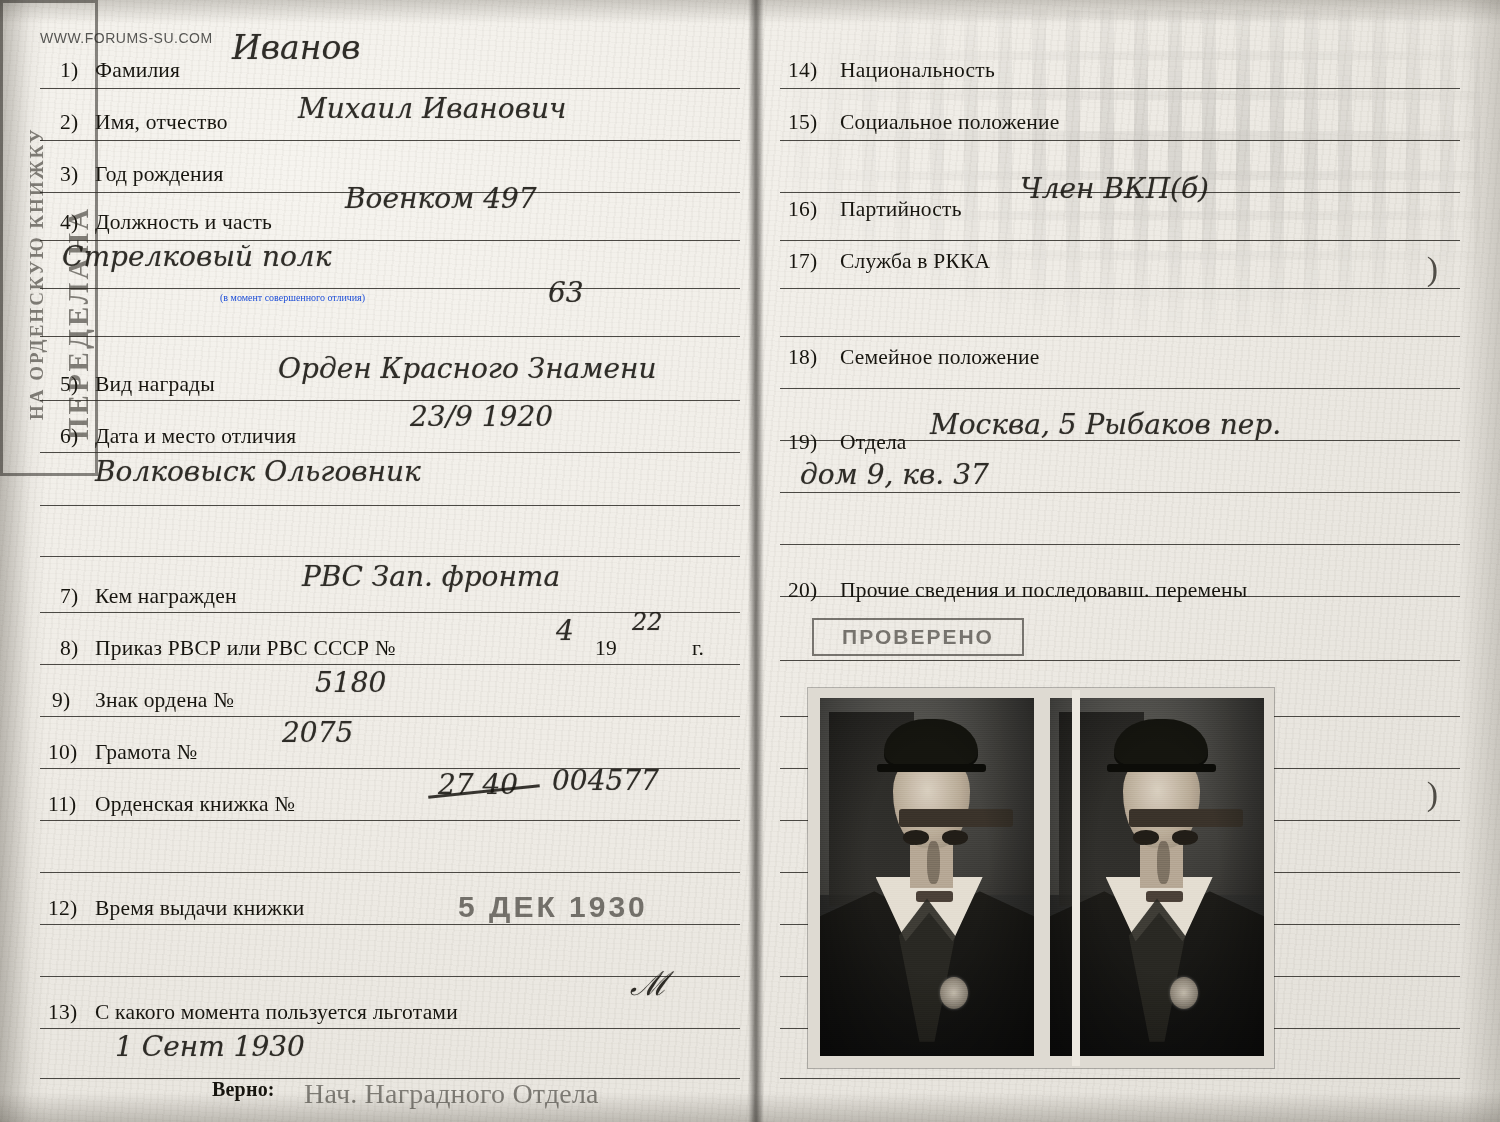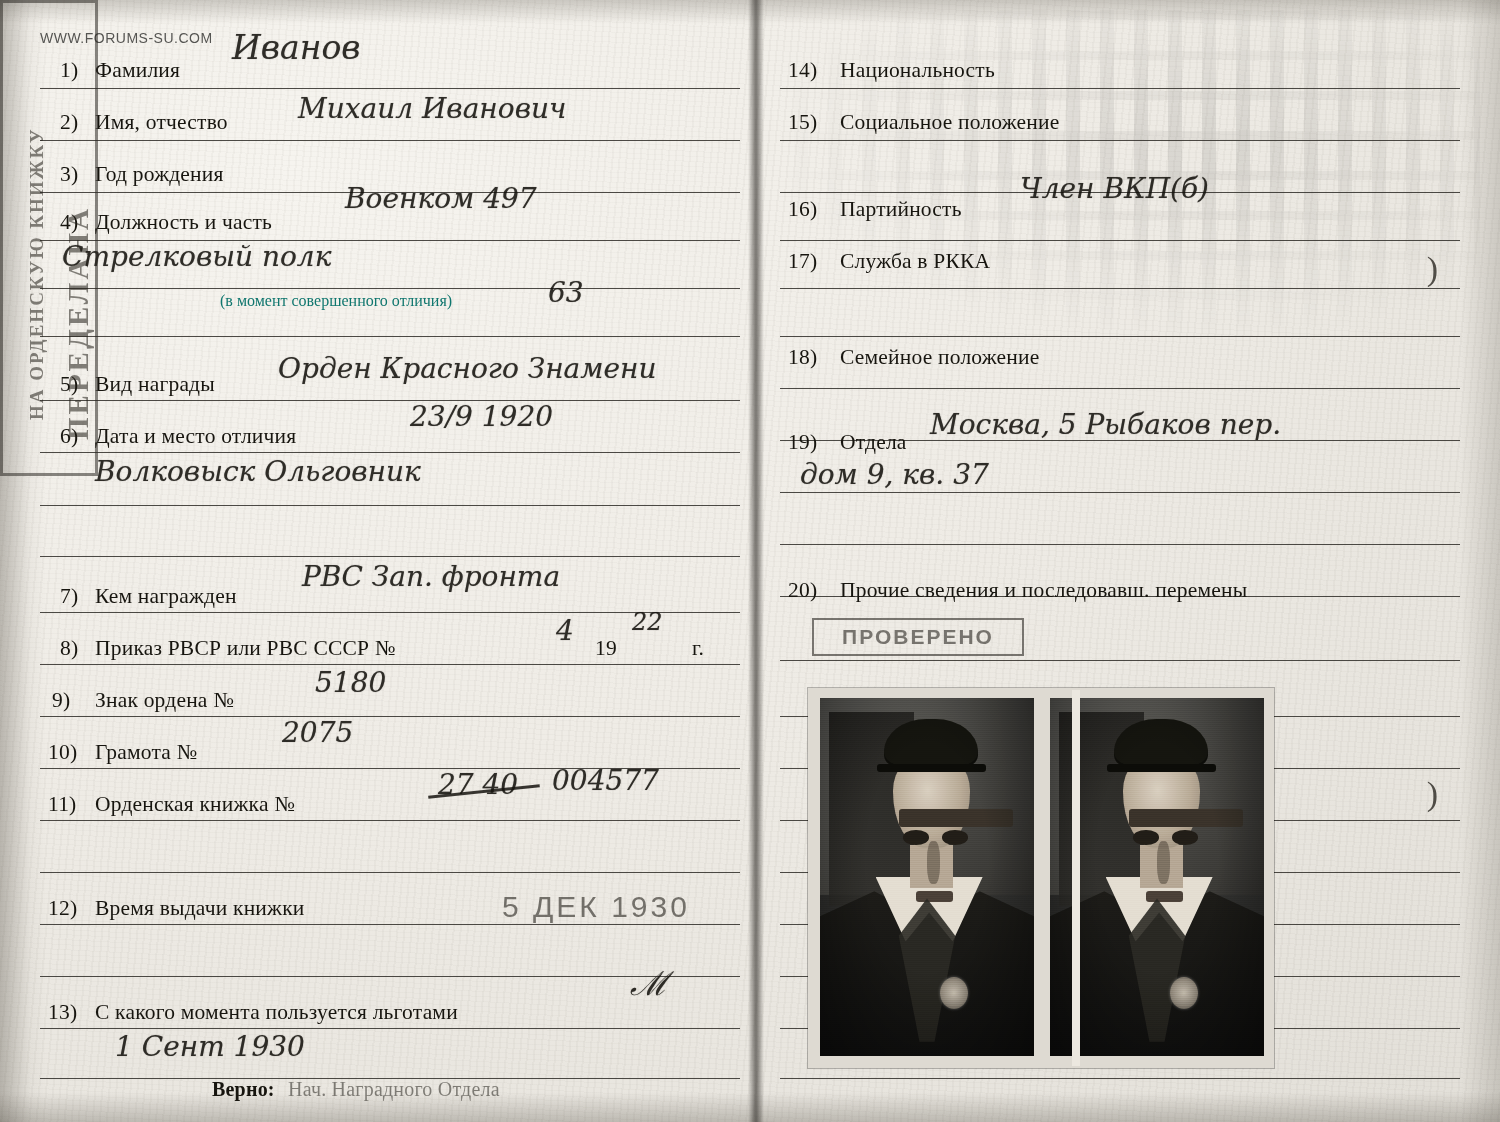--- a/index.html
+++ b/index.html
@@ -82,21 +82,21 @@
     opacity:.85;
   }
 
   .fld{
     position:absolute;
     font-size:21.5px; color:#17150f;
     white-space:nowrap;
     letter-spacing:.2px;
   }
   .sub{
-    position:absolute; font-size:16px; color:#0f766e;
+    position:absolute; font-size:10px; color:#1d4ed8;
     font-family:"Liberation Serif", serif;
   }
 
   
   .hw{
     position:absolute;
     font-family:"DejaVu Serif", serif;
     font-style:italic;
     color:#14120d;
     white-space:nowrap;
@@ -134,22 +134,22 @@
   #stamp-vertical .v1{left:62px; top:440px; font-size:29px; letter-spacing:3px;}
   #stamp-vertical .v2{left:26px; top:420px; font-size:19px; letter-spacing:2px;}
 
   #stamp-proverено{
     left:812px; top:618px; width:208px; height:34px;
     font-size:21px; display:flex; align-items:center; justify-content:center;
     opacity:.6;
   }
   #stamp-date{
     position:absolute; left:458px; top:890px;
-    font-family:"Liberation Sans", sans-serif; font-weight:normal;
-    font-size:30px; letter-spacing:3px; color:#2b2822; opacity:.62;margin-left:44px;
+    font-family:"Liberation Sans", sans-serif; font-weight:bold;
+    font-size:30px; letter-spacing:3px; color:#2b2822; opacity:.62;
   }
 
   
   #photo-block{
     position:absolute; left:808px; top:688px; width:466px; height:380px;
     background:#dedad2;
     box-shadow:0 0 0 1px rgba(0,0,0,.25);
   }
   .photo{
     position:absolute; top:10px; width:214px; height:358px;
@@ -327,21 +327,21 @@
 
   <span class="fld" style="left:8px;top:896px;">12)</span>
   <span class="fld" style="left:55px;top:896px;">Время выдачи книжки</span>
 
   <span class="fld" style="left:8px;top:1000px;">13)</span>
   <span class="fld" style="left:55px;top:1000px;">С какого момента пользуется льготами</span>
   <span class="hw md" style="left:75px;top:1030px;">1 Сент 1930</span>
   <span class="hw lg" style="left:590px;top:960px;">ℳ</span>
 
   <span class="fld" style="left:172px;top:1078px;font-weight:bold;font-size:20px;">Верно:</span>
-  <span class="fld" style="left:248px;top:1078px;font-size:20px;opacity:.5;">Нач. Наградного Отдела</span>
+  <span class="fld" style="left:264px;top:1078px;font-size:28px;opacity:.5;">Нач. Наградного Отдела</span>
 </div>
 
 <div id="stamp-vertical">
   <span class="v1">ПЕРЕДЕЛАНА</span>
   <span class="v2">НА ОРДЕНСКУЮ КНИЖКУ</span>
 </div>
 
 <div id="stamp-date">5 ДЕК 1930</div>
 
 <div class="col" id="col-right">

